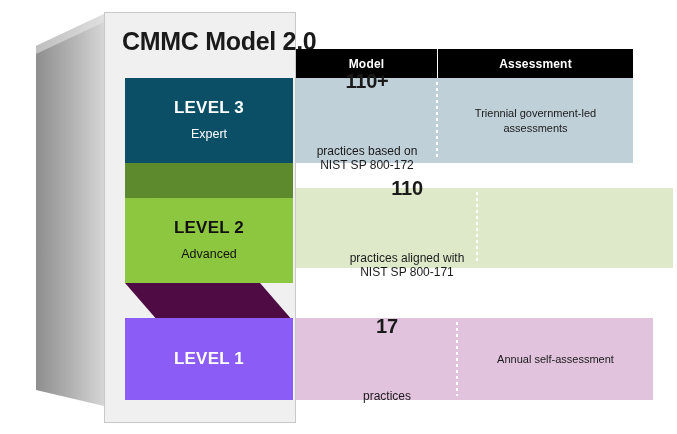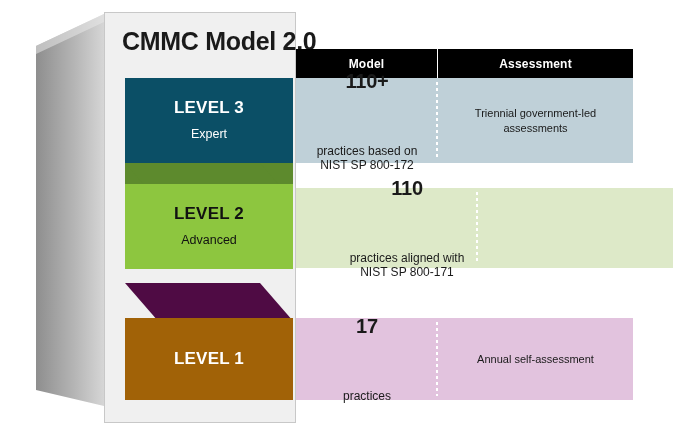--- a/index.html
+++ b/index.html
@@ -34,22 +34,22 @@
   #conn-3-2{top:161px;}
   #conn-2-1{top:281px;}
 
   
   .level-box{
     position:absolute;left:125px;width:168px;
     display:flex;flex-direction:column;align-items:center;justify-content:center;
     box-sizing:border-box;
   }
   #level-3-box{top:78px;height:85px;background:#0b4f66;}
-  #level-2-box{top:184px;height:85px;background:#8dc63f;}
-  #level-1-box{top:318px;height:82px;background:#a16207;}
+  #level-2-box{top:198px;height:85px;background:#8dc63f;}
+  #level-1-box{top:318px;height:82px;background:#8b5cf6;}
   .level-name{font-size:17px;font-weight:bold;letter-spacing:0.2px;line-height:20px;}
   .level-sub{font-size:12.5px;font-weight:normal;line-height:17px;margin-top:8px;}
   #level-3-box .level-name,#level-3-box .level-sub{color:#ffffff;}
   #level-2-box .level-name,#level-2-box .level-sub{color:#111111;}
   #level-1-box .level-name,#level-1-box .level-sub{color:#ffffff;}
 
   
   .head-bar{
     position:absolute;left:296px;top:49px;width:337px;height:29px;
     background:#000000;display:flex;
@@ -59,21 +59,21 @@
     color:#ffffff;font-size:12px;font-weight:bold;letter-spacing:0.2px;
     box-sizing:border-box;
   }
   #head-model{width:142px;border-right:1px solid #ffffff;}
   #head-assessment{width:195px;}
 
   
   .row{position:absolute;left:296px;width:337px;display:flex;}
   #row-3{top:78px;height:85px;background:#bfd0d8;}
   #row-2{top:188px;height:80px;background:#dde9c8;padding-left:40px;}
-  #row-1{top:318px;height:82px;background:#e2c3de;}
+  #row-1{top:318px;height:82px;background:#e2c3de;padding-left:20px;}
 
   .cell{
     display:flex;flex-direction:column;align-items:center;justify-content:center;
     box-sizing:border-box;text-align:center;color:#1a1a1a;gap:48px;
   }
   .cell-model{width:142px;padding:0 6px;position:relative;}
   .cell-assess{width:195px;padding:0 8px;}
   .cell-model::after{
     content:"";position:absolute;right:0;top:4px;bottom:4px;width:2px;
     background-image:linear-gradient(#ffffff 50%, rgba(255,255,255,0) 0%);

